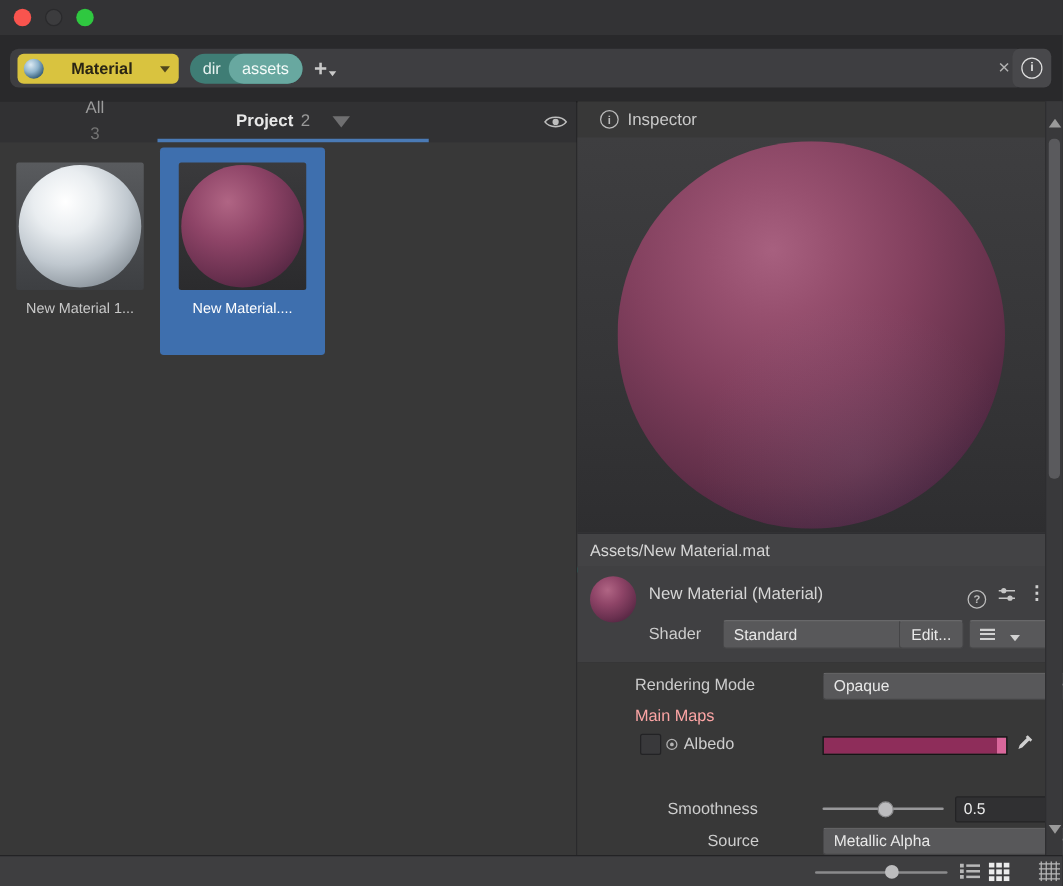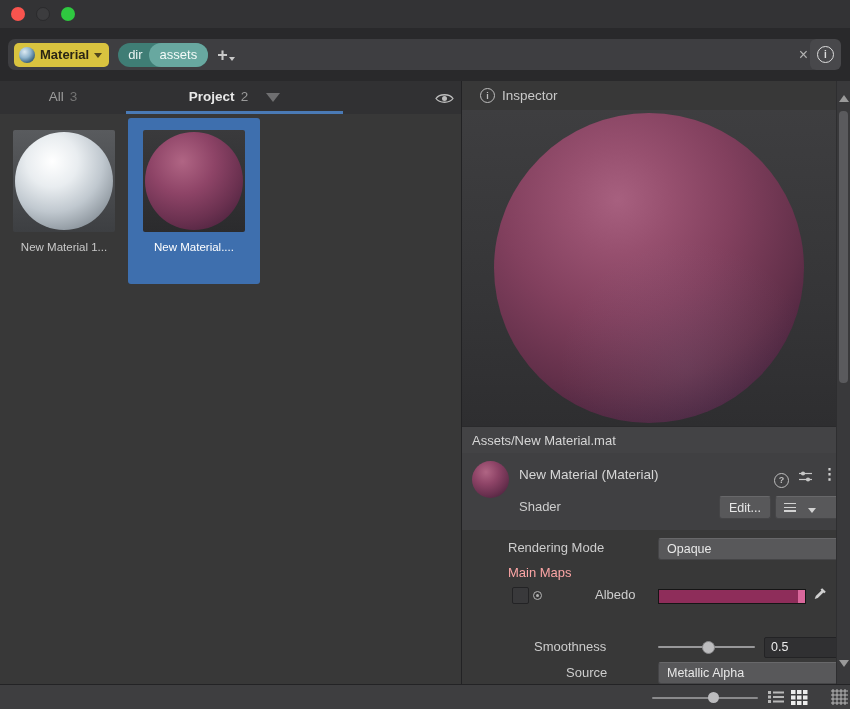--- a/index.html
+++ b/index.html
@@ -11,37 +11,37 @@
   .lights{position:absolute;left:11px;top:7px;display:flex;gap:11px;}
   .light{width:14px;height:14px;border-radius:50%;}
   .l-red{background:#f9544e;}
   .l-yellow{background:#3c3c3e;border:1px solid #2a2a2c;width:12px;height:12px;}
   .l-green{background:#2fc840;}
   #win-title{position:absolute;left:0;right:0;top:6px;text-align:center;font-size:14px;font-weight:bold;color:#bcbcbc;}
 
   
   #searchrow{position:absolute;top:28px;left:0;width:850px;height:53px;background:#29292b;border-bottom:1px solid #161616;}
   #searchfield{position:absolute;left:8px;top:11px;width:794px;height:31px;background:#3e3e41;border-radius:7px;display:flex;align-items:center;padding:0 12px 0 6px;gap:9px;}
-  .tok-material{display:flex;align-items:center;gap:5px;height:24px;background:#d9c33f;border-radius:5px;padding:0 7px 0 5px;color:#2a2514;font-size:13px;font-weight:bold;}
+  .tok-material{display:flex;align-items:center;gap:22px;height:24px;background:#d9c33f;border-radius:5px;padding:0 7px 0 5px;color:#2a2514;font-size:13px;font-weight:bold;}
   .sphere-ico{width:16px;height:16px;border-radius:50%;background:radial-gradient(circle at 35% 30%,#ddeaf2 0%,#8fb4cd 40%,#39617c 75%,#24465e 100%);}
   .caret-dark{width:0;height:0;border:4px solid transparent;border-top:5px solid #51471d;margin-top:5px;}
   .tok-dir{display:flex;align-items:center;height:24px;border-radius:12px;background:#3f7d75;font-size:13px;}
   .tok-dir .k{color:#e8f3f1;padding:0 6px 0 10px;}
   .tok-dir .v{display:flex;align-items:center;height:24px;padding:0 11px;background:#68a8a0;border-radius:12px;color:#f4fbf9;}
   .add-filter{display:flex;color:#c9c9c9;font-size:18px;font-weight:bold;line-height:24px;}
   .add-filter .caret{width:0;height:0;border:3.5px solid transparent;border-top:4.5px solid #c9c9c9;margin-top:14px;margin-left:1px;}
   .clear-btn{margin-left:auto;color:#b2b2b2;font-size:16px;cursor:default;}
   #info-btn{position:absolute;right:9px;top:11px;width:31px;height:31px;background:#48484b;border-radius:6px;display:flex;align-items:center;justify-content:center;}
   .circ{display:inline-flex;align-items:center;justify-content:center;width:15px;height:15px;border:1.5px solid #dedede;border-radius:50%;color:#dedede;font-size:10px;font-weight:bold;}
   .circ.dim{border-color:#bdbdbd;color:#bdbdbd;width:13px;height:13px;font-size:9px;}
 
   
   #tabbar{position:absolute;left:0;top:81px;width:461px;height:33px;background:#313133;}
   .tab{position:absolute;top:0;height:30px;display:flex;align-items:center;justify-content:center;gap:6px;font-size:13.5px;}
-  #tab-all{left:0;width:126px;color:#9c9c9c;}
+  #tab-all{left:13px;width:126px;color:#9c9c9c;flex-direction:column;}
   #tab-all .cnt{color:#747474;}
   #tab-project{left:126px;width:217px;color:#e8e8e8;font-weight:bold;}
   #tab-project .cnt{color:#9a9a9a;font-weight:normal;}
   .proj-caret{width:0;height:0;border:7px solid transparent;border-top:9px solid #6f6f71;margin-top:9px;margin-left:12px;}
   .tab-underline{position:absolute;left:126px;bottom:0;width:217px;height:3px;background:#4a7ab5;}
   #eye-btn{position:absolute;right:7px;top:10px;}
 
   
   #divider{position:absolute;left:461px;top:81px;width:1px;height:603px;background:#222224;}
   #gridarea{position:absolute;left:0;top:114px;width:461px;height:570px;background:#383838;}
@@ -208,20 +208,23 @@
           <line x1="1" y1="3.5" x2="14" y2="3.5" stroke="#c6c6c6" stroke-width="1.2"></line>
           <circle cx="5" cy="3.5" r="2.1" fill="#c6c6c6"></circle>
           <line x1="1" y1="9.5" x2="14" y2="9.5" stroke="#c6c6c6" stroke-width="1.2"></line>
           <circle cx="10" cy="9.5" r="2.1" fill="#c6c6c6"></circle>
         </svg>
       </div>
       <div id="kebab-btn">
         <span>⋮</span>
       </div>
       <div id="shader-label">Shader</div>
+      <div id="shader-dd" class="ctl dd">
+        <span>Standard</span>
+      </div>
       <div id="edit-btn" class="ctl">
         <span>Edit...</span>
       </div>
       <div id="burger-btn" class="ctl">
         <span class="lines-ico"></span>
         <span class="bcaret"></span>
       </div>
     </div>
 
     <div id="props">
@@ -230,21 +233,21 @@
         <div class="ctl dd">
           <span>Opaque</span>
         </div>
       </div>
       <div class="prow" style="top:31px;">
         <span class="plabel bold" style="left:46px;">Main Maps</span>
       </div>
       <div class="prow" style="top:53px;">
         <span class="checkbox"></span>
         <span class="picker-ring"></span>
-        <span class="plabel" style="left:85px;margin-left:48px;">Albedo</span>
+        <span class="plabel" style="left:85px;">Albedo</span>
         <span class="swatch"></span>
         <span class="dropper">
           <svg width="15" height="15" viewBox="0 0 15 15">
             <path d="M10.2 1.2 l3.6 3.6 -1.5 1.5 -.9-.9 -5.6 5.6 -3.1 1.1 1.1-3.1 5.6-5.6 -.9-.9 z" fill="#cfcfcf"></path>
           </svg>
         </span>
       </div>
       <div class="prow" style="top:105px;">
         <span class="plabel" style="left:72px;">Smoothness</span>
         <span class="slider">

